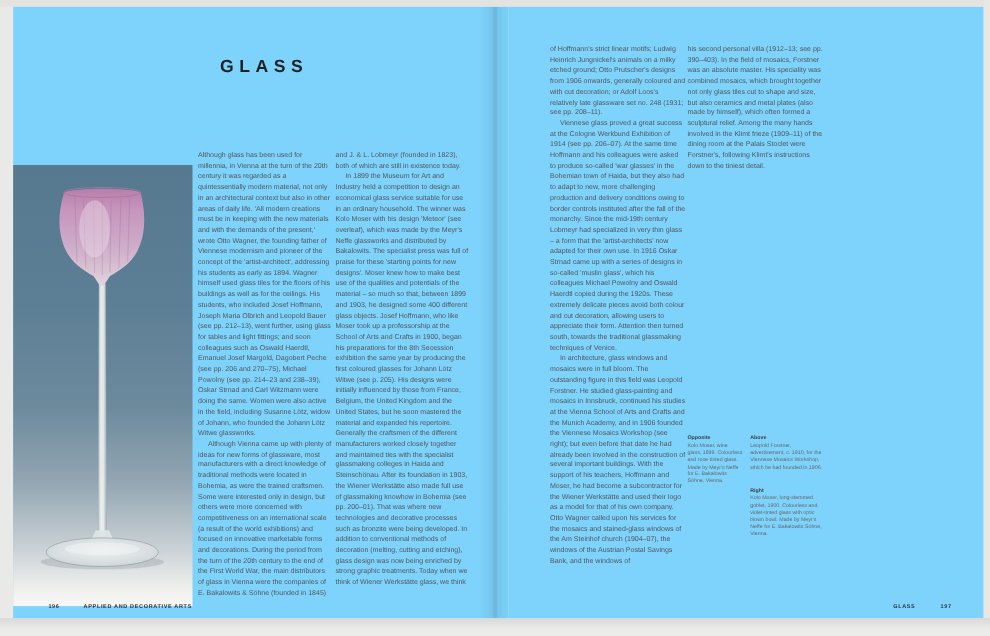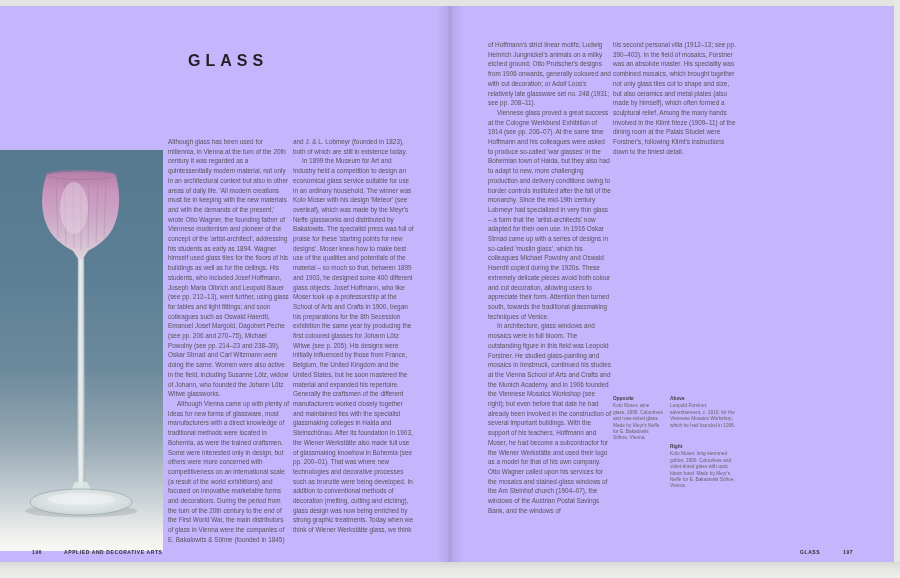--- a/index.html
+++ b/index.html
@@ -1,18 +1,18 @@
 <!DOCTYPE html>
 <html><head>
 <meta charset="utf-8">
 <style>
   html,body{margin:0;padding:0;background:#e9e9e7;}
   #canvas{position:relative;width:900px;height:578px;background:#e9e9e7;overflow:hidden;
           font-family:"Liberation Sans","DejaVu Sans",sans-serif;}
-  .page{position:absolute;top:6px;height:556px;background:#c4b5fd;}
+  .page{position:absolute;top:6px;height:556px;background:#7dd3fc;margin-left:12px;}
   #page-left{left:0;width:450px;}
   #page-right{left:450px;width:444px;}
   #gutter{position:absolute;left:436px;top:6px;width:28px;height:556px;
           background:linear-gradient(90deg,rgba(0,0,0,0) 0%,rgba(0,0,0,0.06) 38%,rgba(0,0,0,0.14) 50%,rgba(0,0,0,0.06) 62%,rgba(0,0,0,0) 100%);}
   #bottom-strip{position:absolute;left:0;top:562px;width:900px;height:16px;
           background:linear-gradient(180deg,#d8d8d6 0%,#e9e9e7 55%,#ececea 100%);}
   #top-strip{position:absolute;left:0;top:0;width:900px;height:6px;background:#e3e3e1;}
   #right-strip{position:absolute;left:894px;top:0;width:6px;height:578px;background:#e7e7e5;}
 
   .title{position:absolute;left:188px;top:46px;font-size:16px;font-weight:600;

